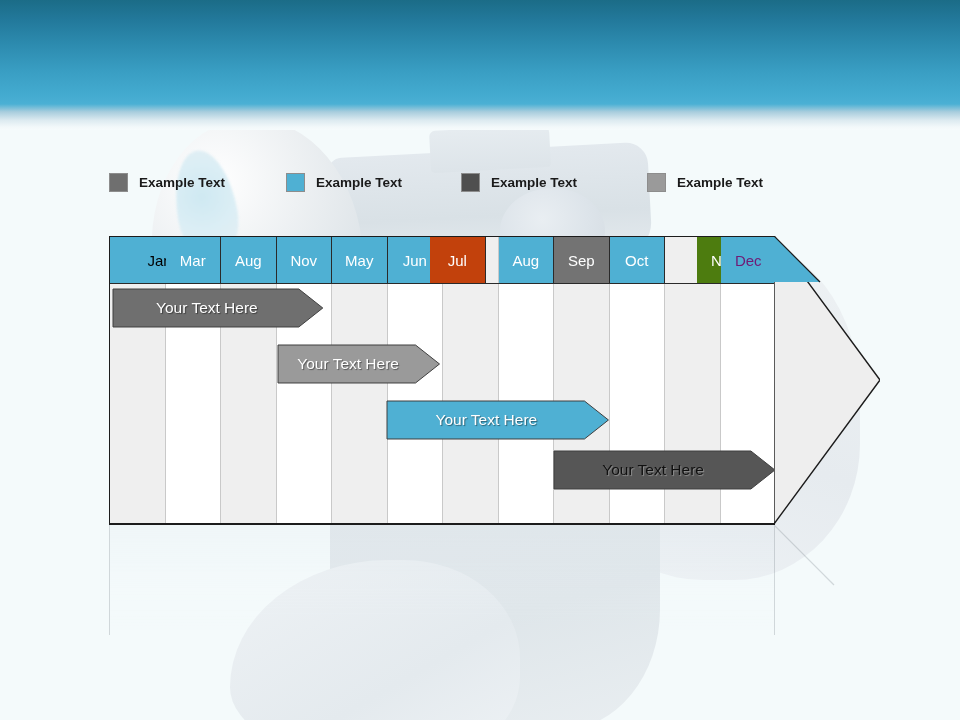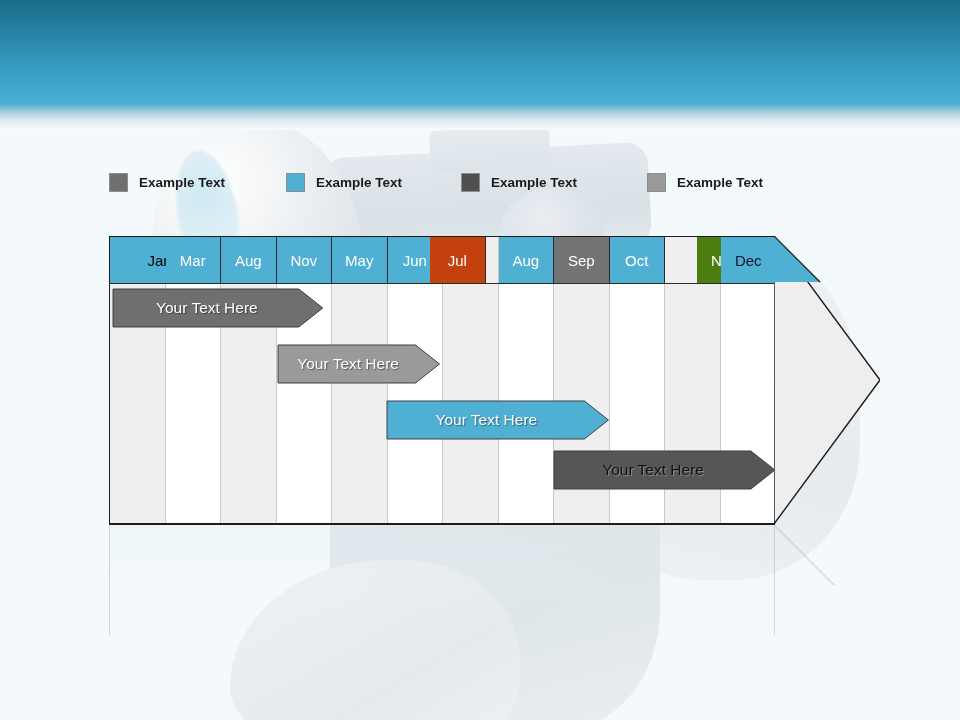--- a/index.html
+++ b/index.html
@@ -312,21 +312,21 @@
           <div class="month-head" style="left: 55.5px; width: 55.5px; background: rgb(79, 176, 211); color: rgb(255, 255, 255);">Mar</div>
           <div class="month-head" style="left: 111px; width: 55.5px; background: rgb(79, 176, 211); color: rgb(255, 255, 255);">Aug</div>
           <div class="month-head" style="left: 166.5px; width: 55.5px; background: rgb(79, 176, 211); color: rgb(255, 255, 255);">Nov</div>
           <div class="month-head" style="left: 222px; width: 55.5px; background: rgb(79, 176, 211); color: rgb(255, 255, 255);">May</div>
           <div class="month-head" style="left: 277.5px; width: 55.5px; background: rgb(79, 176, 211); color: rgb(255, 255, 255);">Jun</div>
           <div class="month-head" style="left: 320px; width: 55.5px; background: #c2410c; color: rgb(255, 255, 255); text-align: right;">Jul</div>
           <div class="month-head" style="left: 388.5px; width: 55.5px; background: rgb(79, 176, 211); color: rgb(255, 255, 255);">Aug</div>
           <div class="month-head" style="left: 444px; width: 55.5px; background: #737373; color: rgb(255, 255, 255);">Sep</div>
           <div class="month-head" style="left: 499.5px; width: 55.5px; background: rgb(79, 176, 211); color: rgb(255, 255, 255);">Oct</div>
           <div class="month-head" style="left: 587px; width: 55.5px; background: #4d7c0f; color: rgb(255, 255, 255);">Nov</div>
-          <div class="month-head last" style="left: 610.5px; width: 55.5px; background: rgb(79, 176, 211); color: #0f172a;">Dec</div>
+          <div class="month-head last" style="left: 610.5px; width: 55.5px; background: rgb(79, 176, 211); color: #701a75;">Dec</div>
         </div>
       <div id="head-underline"></div>
       <div id="bars">
           <div class="bar" style="left: 3px; top: 52px; width: 209.79px;">
             <svg width="209.79" height="38" viewBox="0 0 209.79 38">
               <polygon points="0,0 185.79,0 209.79,19 185.79,38 0,38" fill="#6f6f6f" stroke="#3f3f3f" stroke-width="1"></polygon>
             </svg>
             <div class="bar-label">Your  Text Here</div>
           </div>
           <div class="bar" style="left: 168.39px; top: 108px; width: 161.505px;">

